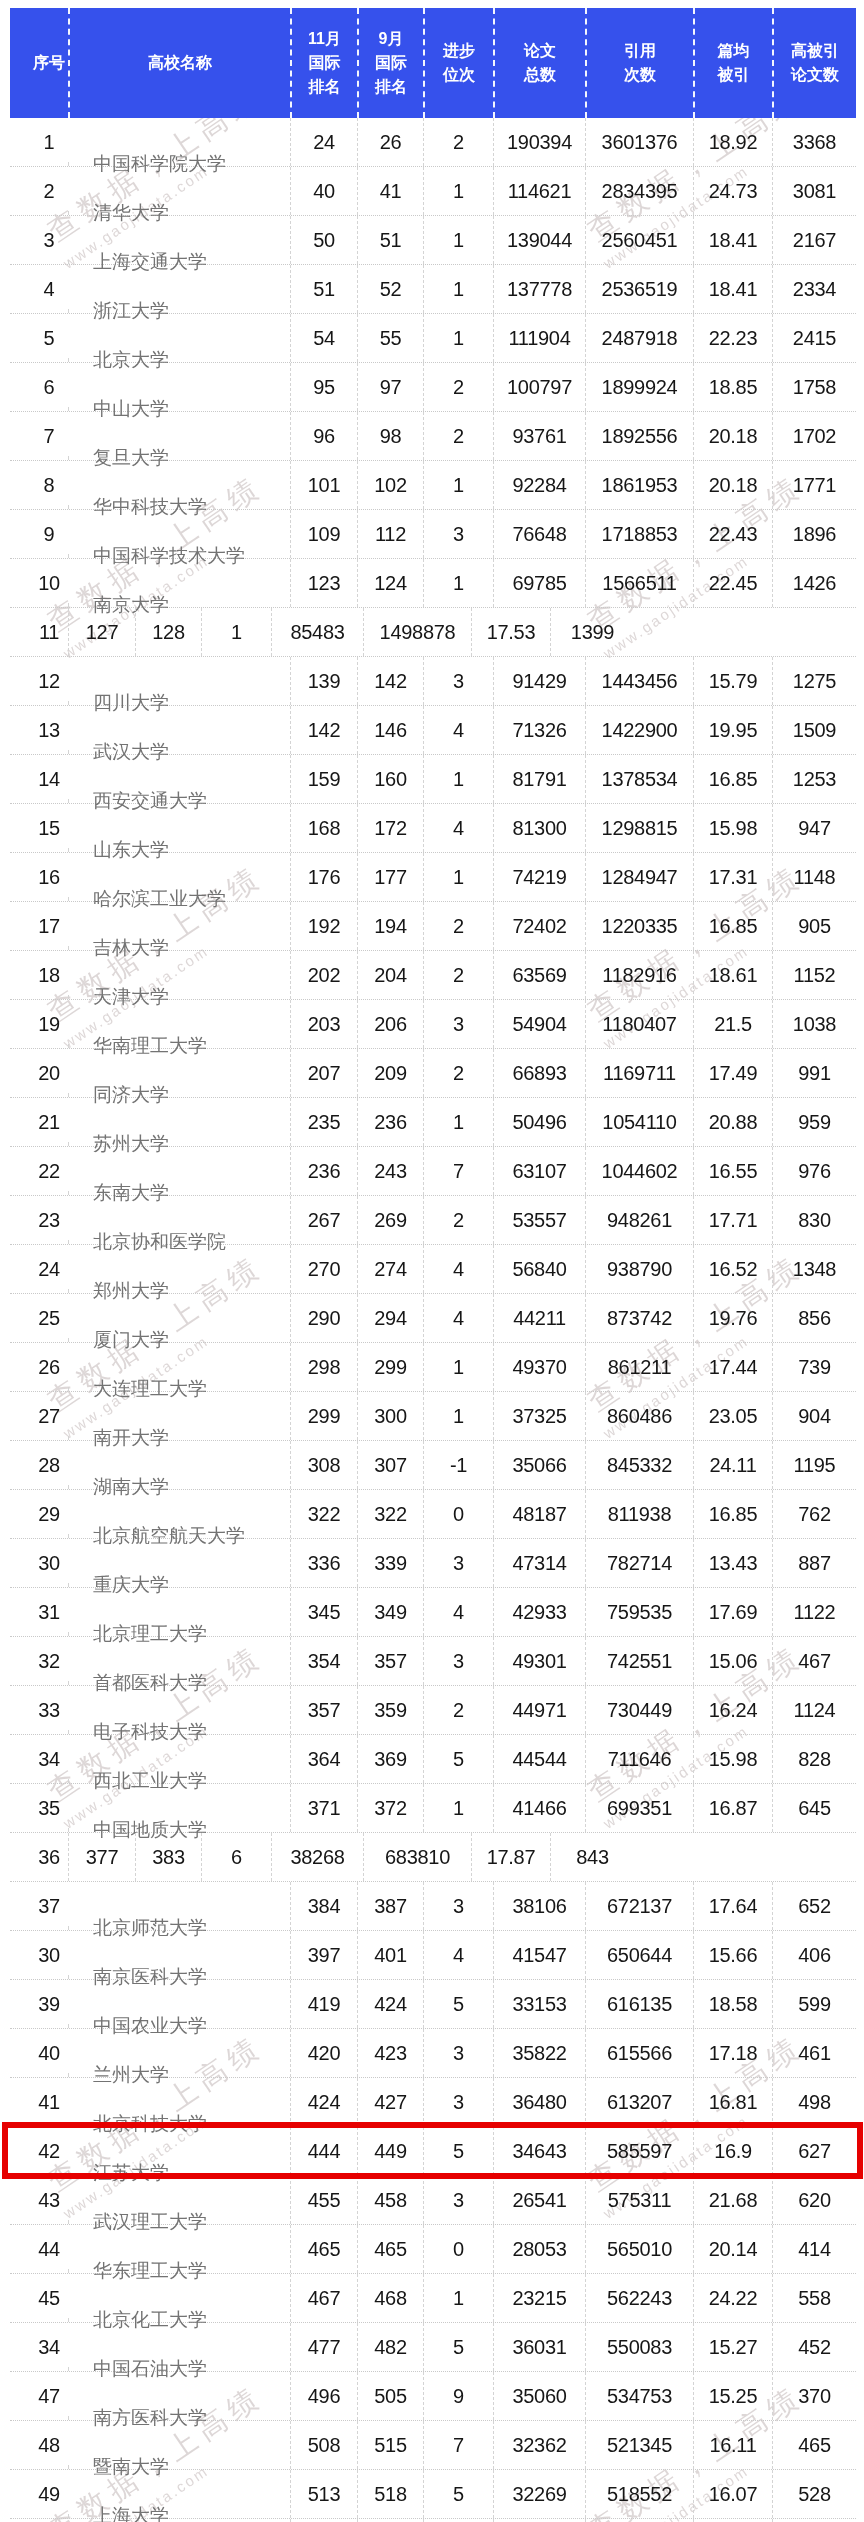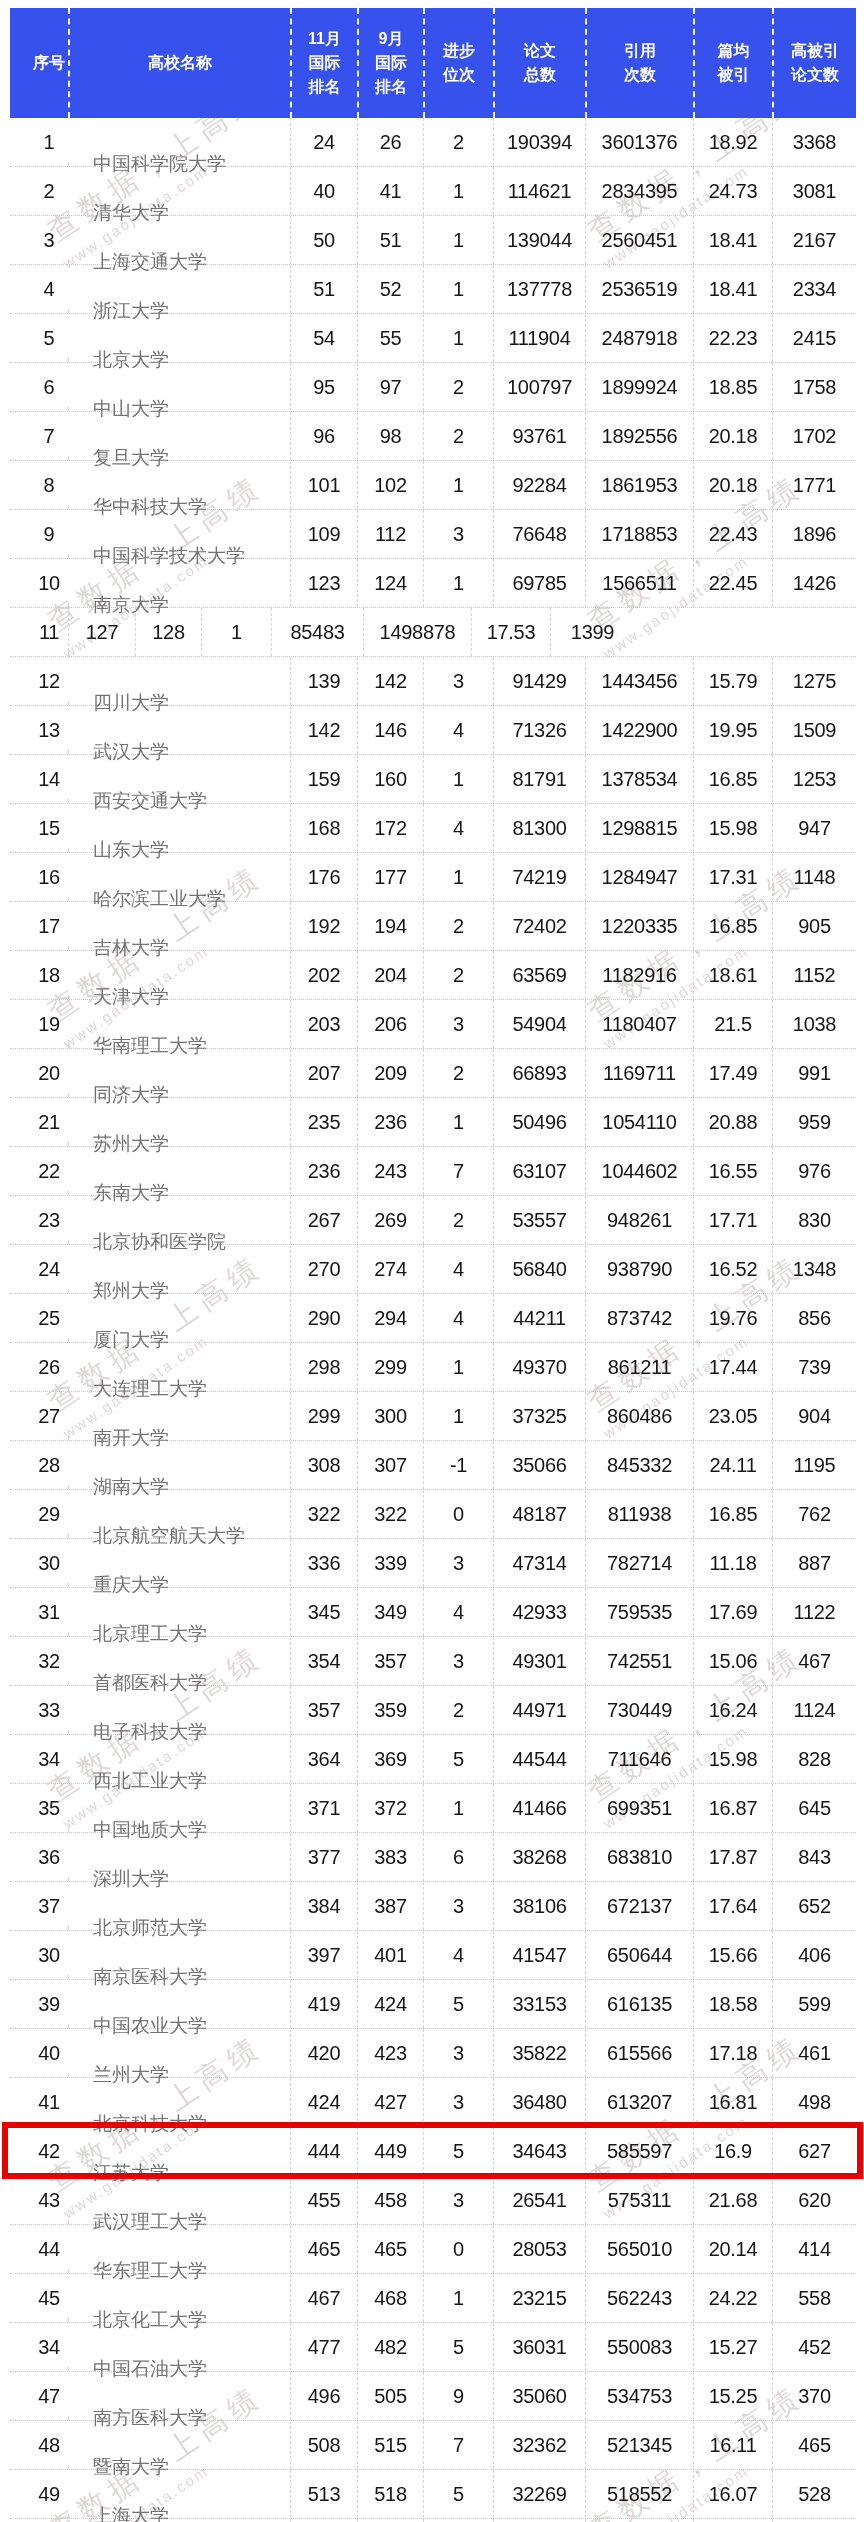--- a/index.html
+++ b/index.html
@@ -468,21 +468,21 @@
     <div class="td num  c8">762</div>
   </div>
         <div class="tr">
     <div class="td num  c0">30</div>
     <div class="td name c1">重庆大学</div>
     <div class="td num  c2">336</div>
     <div class="td num  c3">339</div>
     <div class="td num  c4">3</div>
     <div class="td num  c5">47314</div>
     <div class="td num  c6">782714</div>
-    <div class="td num  c7">11.18</div>
+    <div class="td num  c7">13.43</div>
     <div class="td num  c8">887</div>
   </div>
         <div class="tr">
     <div class="td num  c0">31</div>
     <div class="td name c1">北京理工大学</div>
     <div class="td num  c2">345</div>
     <div class="td num  c3">349</div>
     <div class="td num  c4">4</div>
     <div class="td num  c5">42933</div>
     <div class="td num  c6">759535</div>
@@ -528,21 +528,20 @@
     <div class="td num  c2">371</div>
     <div class="td num  c3">372</div>
     <div class="td num  c4">1</div>
     <div class="td num  c5">41466</div>
     <div class="td num  c6">699351</div>
     <div class="td num  c7">16.87</div>
     <div class="td num  c8">645</div>
   </div>
         <div class="tr">
     <div class="td num  c0">36</div>
-    <div class="td name c1">深圳大学</div>
     <div class="td num  c2">377</div>
     <div class="td num  c3">383</div>
     <div class="td num  c4">6</div>
     <div class="td num  c5">38268</div>
     <div class="td num  c6">683810</div>
     <div class="td num  c7">17.87</div>
     <div class="td num  c8">843</div>
   </div>
         <div class="tr">
     <div class="td num  c0">37</div>

